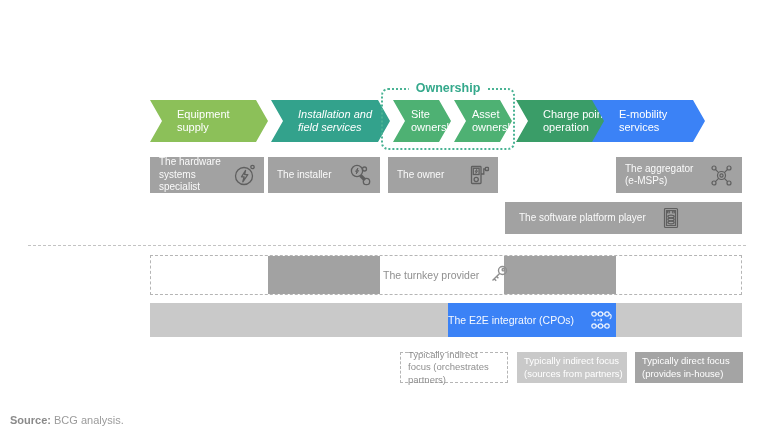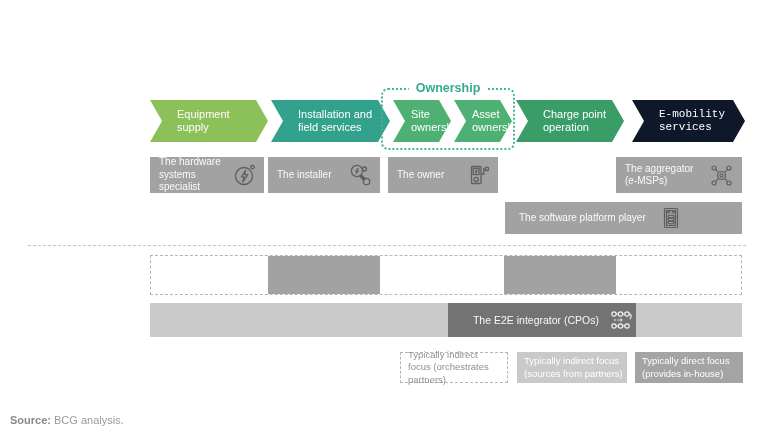--- a/index.html
+++ b/index.html
@@ -44,23 +44,23 @@
   .dashbox{
     position:absolute;border:1px dashed #b5b5b5;box-sizing:border-box;background:#fff;
   }
   .block{position:absolute;top:0;bottom:0;background:#a2a2a2;}
   .turnkey-tag{
     position:absolute;left:232px;top:0;bottom:0;display:flex;align-items:center;gap:7px;
     color:#8f8f8f;font-size:10.5px;
   }
   .e2e-band{position:absolute;left:150px;top:303px;width:592px;height:34px;background:#c9c9c9;}
   .e2e-dark{
-    position:absolute;left:298px;top:0;width:168px;height:34px;background:#737373;
-    display:flex;align-items:center;justify-content:flex-end;gap:7px;
-    color:rgba(255,255,255,.95);font-size:10.5px;padding-left:20px;
+    position:absolute;left:298px;top:0;width:168px;height:34px;background:#3b82f6;
+    display:flex;align-items:center;justify-content:space-between;gap:7px;
+    color:rgba(255,255,255,.95);font-size:10.5px;
   }
   .divider{position:absolute;left:28px;top:245px;width:718px;border-top:1.5px dashed #c3c3c3;}
   .legend-box{
     position:absolute;top:352px;height:31px;box-sizing:border-box;
     display:flex;align-items:center;font-size:9.5px;line-height:12.5px;
   }
   .legend-box .t{padding-left:7px;padding-right:4px;}
   .lg-dashed{left:400px;width:108px;border:1px dashed #b5b5b5;background:#fff;color:#8f8f8f;}
   .lg-light{left:517px;width:110px;background:#c9c9c9;color:#ffffff;}
   .lg-dark{left:635px;width:108px;background:#a4a4a4;color:#ffffff;}
@@ -70,33 +70,33 @@
 </style>
 </head>
 <body>
 
 <div class="canvas">
 
 
   <div class="arrow" style="left: 150px; width: 118px; background: rgb(140, 192, 89);">
     <span>Equipment supply</span>
   </div>
-  <div class="arrow" style="left: 271px; width: 119px; background: rgb(51, 162, 140);">
+  <div class="arrow" style="left: 271px; width: 119px; background: rgb(51, 162, 140); font-style: italic;">
     <span>Installation and field services</span>
   </div>
   <div class="arrow small" style="left: 393px; width: 58px; background: rgb(78, 177, 115);">
     <span>Site ownership</span>
   </div>
   <div class="arrow small" style="left: 454px; width: 58px; background: rgb(78, 177, 115);">
     <span>Asset ownership</span>
   </div>
   <div class="arrow" style="left: 516px; width: 108px; background: rgb(58, 157, 104);">
     <span>Charge point operation</span>
   </div>
-  <div class="arrow" style="left: 632px; width: 113px; background: #0f172a; font-family: Liberation Mono, monospace;">
+  <div class="arrow" style="left: 592px; width: 113px; background: #3b82f6;">
     <span>E-mobility services</span>
   </div>
 
   <div class="bracket">
     <span class="lbl">Ownership</span>
   </div>
 
 
   <div class="gbox" style="left:150px;top:157px;width:114px;height:36px;">
     <div class="txt">The hardware systems specialist</div>
@@ -164,20 +164,30 @@
         <ellipse cx="11" cy="16.5" rx="3.2" ry="1.3"></ellipse>
       </svg>
     </div>
   </div>
 
   <div class="divider"></div>
 
   <div class="dashbox" style="left:150px;top:255px;width:592px;height:40px;">
     <div class="block" style="left:117px;width:112px;"></div>
     <div class="block" style="left:353px;width:112px;"></div>
+    <div class="turnkey-tag">
+      <span>The turnkey provider</span>
+      <span>
+        <svg width="24" height="24" viewBox="0 0 24 24" fill="none" stroke="#8f8f8f" stroke-width="1.4">
+          <circle cx="16.5" cy="7.5" r="4"></circle>
+          <circle cx="17.3" cy="6.7" r="1.2"></circle>
+          <path d="M13.6 10.4 L6.5 17.5 M8.2 15.8 L10.2 17.8 M10.6 13.4 L12.4 15.2"></path>
+        </svg>
+      </span>
+    </div>
   </div>
 
   <div class="e2e-band">
     <div class="e2e-dark">
       <span>The E2E integrator (CPOs)</span>
       <span>
         <svg width="30" height="24" viewBox="0 0 30 24" fill="none" stroke="#ffffff" stroke-width="1.2" opacity="0.9">
           <circle cx="8" cy="6" r="2.2"></circle>
             <circle cx="14.5" cy="6" r="2.2"></circle>
             <circle cx="21" cy="6" r="2.2"></circle>

